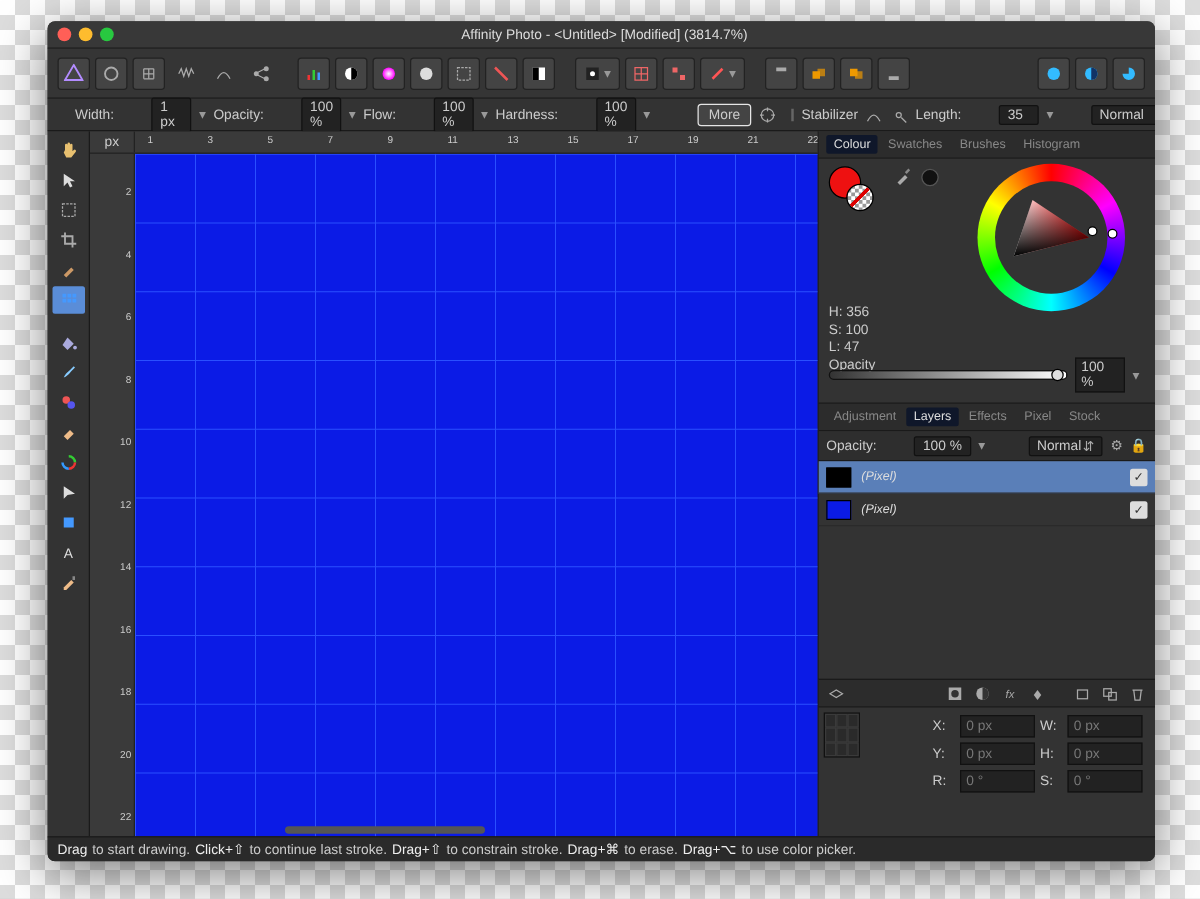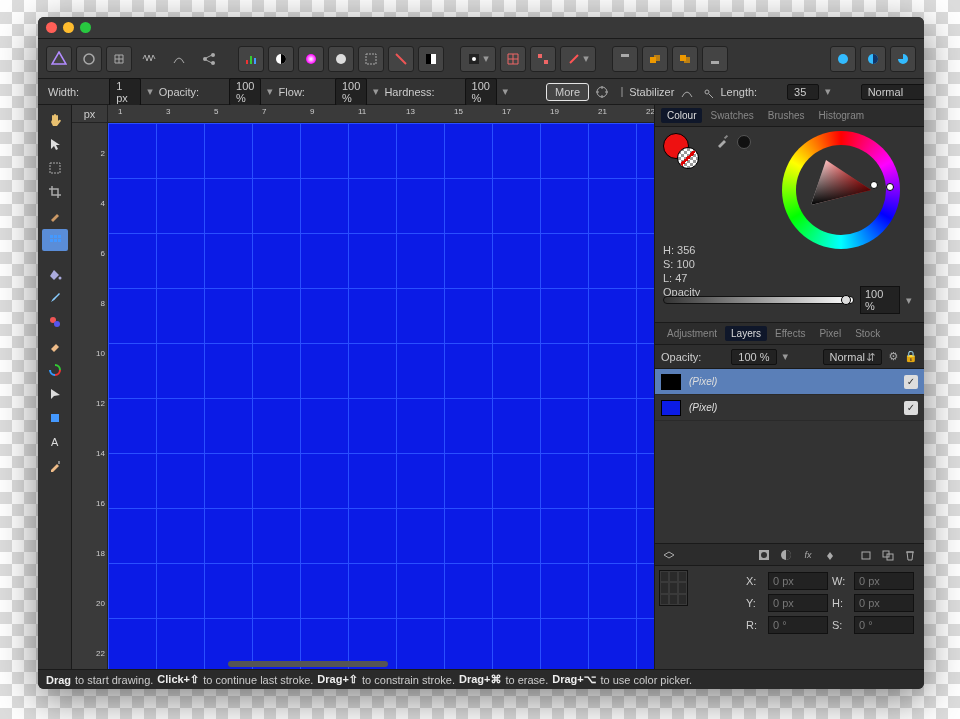--- a/index.html
+++ b/index.html
@@ -5,21 +5,21 @@
 * { margin: 0; padding: 0; box-sizing: border-box; font-family: -apple-system, "Helvetica Neue", Arial, sans-serif; font-size: 11px; color: #ccc; }
 body { background: repeating-conic-gradient(#ddd 0 25%, #fff 0 50%) 0 0/24px 24px; width: 960px; height: 719px; position: relative; }
 .window { position: absolute; left: 38px; top: 17px; width: 886px; height: 672px; background: #2f2f2f; border-radius: 6px; box-shadow: 0 10px 40px rgba(0,0,0,0.5); display: flex; flex-direction: column; overflow: hidden; }
 .titlebar { height: 22px; background: #383838; display: flex; align-items: center; padding: 0 8px; gap: 6px; border-bottom: 1px solid #1a1a1a; }
 .traffic { width: 11px; height: 11px; border-radius: 50%; }
 .title { flex: 1; text-align: center; font-size: 11px; color: #ddd; font-weight: 500; }
 .toolbar { height: 40px; background: #353535; border-bottom: 1px solid #1a1a1a; display: flex; align-items: center; padding: 0 8px; gap: 4px; }
 .tbtn { width: 26px; height: 26px; background: #444; border: 1px solid #222; border-radius: 3px; display: flex; align-items: center; justify-content: center; cursor: pointer; }
 .tbtn.icon-only { background: transparent; border: none; }
 .tbspacer { width: 8px; }
-.contextbar { height: 26px; background: #333; border-bottom: 1px solid #1a1a1a; display: flex; align-items: center; padding: 0 10px; gap: 6px; font-size: 10px; }
+.contextbar { height: 26px; background: #333; border-bottom: 1px solid #1a1a1a; display: flex; align-items: center; padding: 0 22px; gap: 6px; font-size: 10px; }
 .ctxlabel { color: #ccc; }
 .ctxval { background: #222; border: 1px solid #111; padding: 1px 6px; border-radius: 2px; min-width: 32px; display: inline-block; margin-left: 24px; }
 .ctxdrop { width: 10px; color: #999; }
 .ctxbtn { background: #444; border: 1px solid #e5e5e5; border-radius: 3px; padding: 2px 8px; cursor: pointer; margin-left: 32px; }
 .ctxicon { width: 18px; height: 18px; display: flex; align-items: center; justify-content: center; }
 .main { flex: 1; display: flex; overflow: hidden; }
 .toolcol { width: 34px; background: #333; border-right: 1px solid #1a1a1a; display: flex; flex-direction: column; align-items: center; padding-top: 4px; gap: 2px; }
 .tool { width: 26px; height: 22px; display: flex; align-items: center; justify-content: center; cursor: pointer; border-radius: 2px; }
 .tool.sel { background: #5a8dd8; }
 .canvaswrap { flex: 1; background: #2a2a2a; display: flex; flex-direction: column; }
@@ -62,34 +62,35 @@
 .lvis { width:14px; height:14px; background:#ddd; border-radius:2px; display:flex; align-items:center; justify-content:center; color:#333; font-size:10px; }
 .layerbtnrow { height:22px; background:#2c2c2c; border-top:1px solid #1a1a1a; display:flex; align-items:center; padding:0 6px; gap:6px; justify-content: space-between; }
 .lbicons { display:flex; gap:6px; }
 .lbicon { width:16px; height:16px; color:#aaa; display:flex; align-items:center; justify-content:center; }
 .transformpanel { height:104px; border-top:1px solid #1a1a1a; background:#333; }
 .tfgrid { padding:6px 10px; display:grid; grid-template-columns: 40px 18px 60px 18px 60px; gap:4px; align-items:center; font-size:10px; }
 .tfbox { background:#222; border:1px solid #111; padding:2px 4px; color:#777; }
 .tfanchor { width:36px; height:36px; background:#2a2a2a; border:1px solid #111; margin:4px; display:grid; grid-template-columns:repeat(3,1fr); grid-template-rows:repeat(3,1fr); }
 .tfanchor div { border:1px solid #3a3a3a; }
 .statusbar { height:20px; background:#2a2a2a; border-top:1px solid #1a1a1a; display:flex; align-items:center; padding:0 8px; font-size:10px; color:#bbb; gap:4px; }
-.statusbar b { color:#eee; font-weight:700; }
+.statusbar b { color:#eee; font-weight:400; }
 .chev { position:absolute; right:6px; color:#aaa; }
 svg { display:block; }
 .rtick { position:absolute; top:2px; font-size:8px; }
 .vtick { position:absolute; right:2px; font-size:8px; }
 </style>
 </head>
 <body>
 
 <div class="window">
   <div class="titlebar">
     <div class="traffic" style="background:#ff5f57"></div>
     <div class="traffic" style="background:#febc2e"></div>
     <div class="traffic" style="background:#28c840"></div>
+    <div class="title">Affinity Photo - &lt;Untitled&gt; [Modified] (3814.7%)</div>
     <div style="width:40px"></div>
   </div>
 
   <div class="toolbar">
     <div class="tbtn">
         <svg width="16" height="16">
           <polygon points="8,1 15,13 1,13" fill="none" stroke="#b38cff" stroke-width="1.5"></polygon>
         </svg>
       </div>
     <div class="tbtn">

